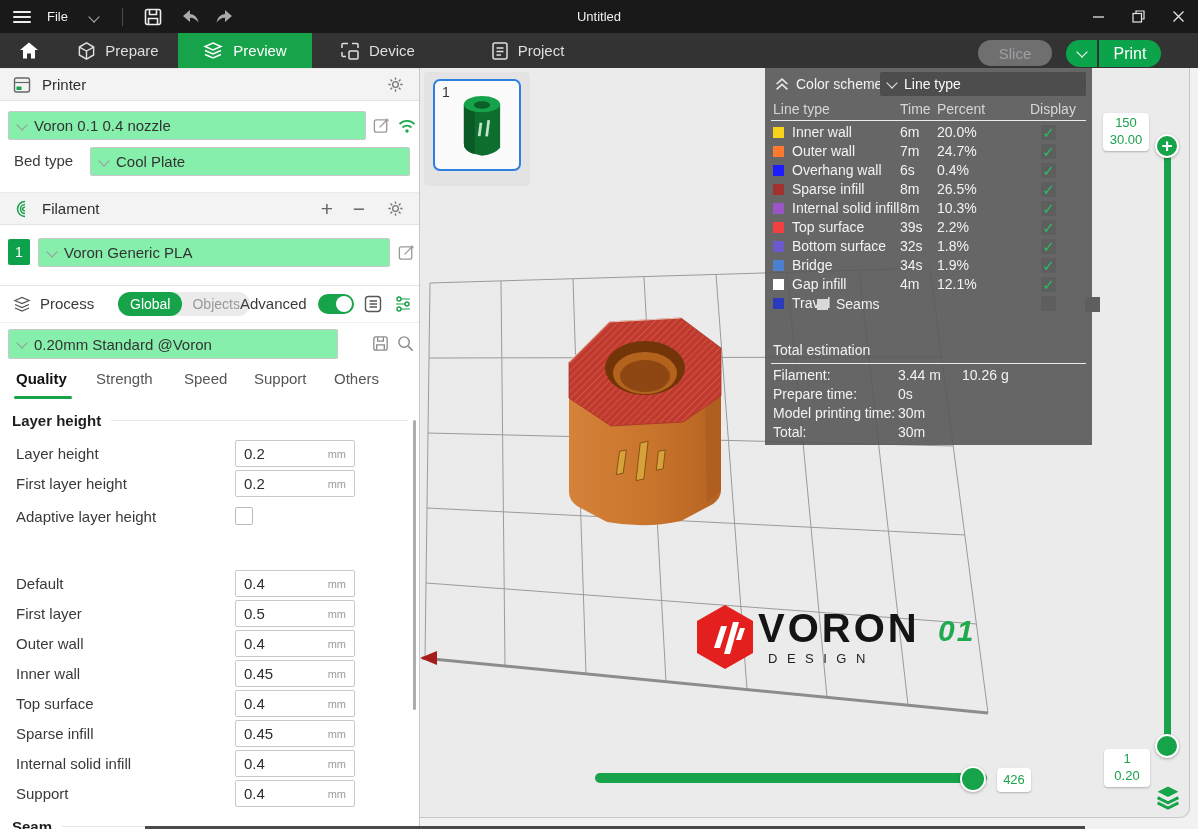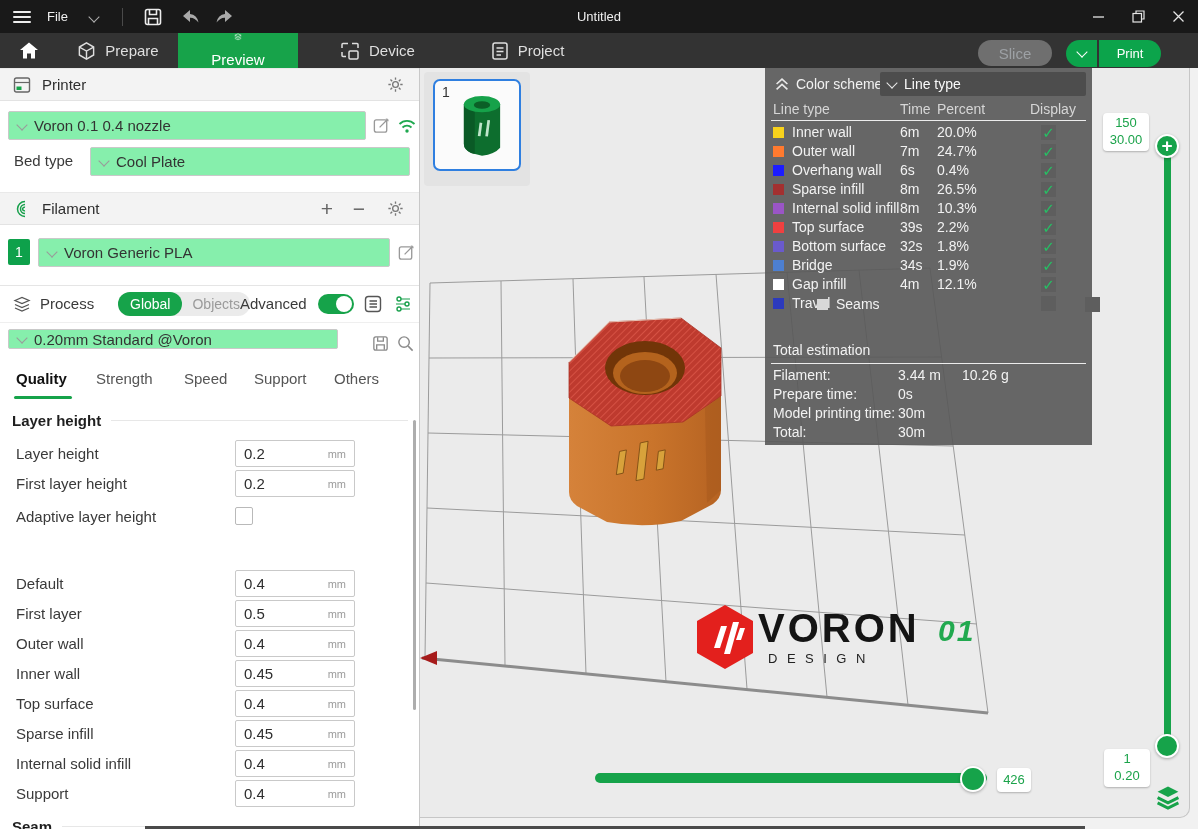--- a/index.html
+++ b/index.html
@@ -141,21 +141,21 @@
         <path d="M10 1.5 L19 9 H16 V17.5 H12 V12.5 H8 V17.5 H4 V9 H1 Z" fill="#FFFFFF"></path>
       </svg>
     </div>
     <div class="mtab" style="left:68px;width:100px;justify-content:center;">
       <svg width="19" height="20" viewBox="0 0 20 20">
         <path d="M10 1.5 L17.5 5.8 V14.2 L10 18.5 L2.5 14.2 V5.8 Z" fill="none" stroke="#DFDFDF" stroke-width="1.5"></path>
         <path d="M2.5 5.8 L10 10 L17.5 5.8 M10 10 V18.5" fill="none" stroke="#DFDFDF" stroke-width="1.5"></path>
       </svg>
       <span>Prepare</span>
     </div>
-    <div class="mtab active" style="left:178px;width:120px;gap:10px;flex-direction:column;">
+    <div class="mtab active" style="left:178px;width:134px;gap:10px;">
       <svg width="20" height="20" viewBox="0 0 20 20">
         <path d="M10 2 L18 5.5 L10 9 L2 5.5 Z" fill="none" stroke="#FFFFFF" stroke-width="1.4"></path>
         <path d="M2 9.5 L10 13 L18 9.5" fill="none" stroke="#FFFFFF" stroke-width="1.4"></path>
         <path d="M2 13.5 L10 17 L18 13.5" fill="none" stroke="#FFFFFF" stroke-width="1.4"></path>
       </svg>
       <span>Preview</span>
     </div>
     <div class="mtab" style="left:340px;width:110px;justify-content:flex-start;">
       <svg width="20" height="20" viewBox="0 0 20 20">
         <path d="M2 7 V3.5 Q2 2.5 3 2.5 H8" fill="none" stroke="#DFDFDF" stroke-width="1.5"></path>
@@ -170,21 +170,21 @@
         <rect x="2" y="2" width="14" height="16" rx="2" fill="none" stroke="#DFDFDF" stroke-width="1.5"></rect>
         <path d="M5.5 7 H12.5 M5.5 10.5 H12.5 M5.5 14 H10" stroke="#DFDFDF" stroke-width="1.4"></path>
       </svg>
       <span>Project</span>
     </div>
     <div class="pillbtn" style="left:978px;top:7px;width:74px;height:26px;background:#6F6F6F;color:#9DA1A5;">Slice</div>
     <div style="position:absolute;left:1066px;top:7px;height:27px;display:flex;gap:2px;">
       <div style="width:31px;height:27px;background:#0CA44B;border-radius:14px 0 0 14px;display:flex;align-items:center;justify-content:center;">
         <span class="chev" style="border-color:#fff;margin-top:-3px;"></span>
       </div>
-      <div style="width:62px;height:27px;background:#0CA44B;border-radius:0 14px 14px 0;display:flex;align-items:center;justify-content:center;color:#fff;font-size:13px;">Print</div>
+      <div style="width:62px;height:27px;background:#0CA44B;border-radius:0 14px 14px 0;display:flex;align-items:center;justify-content:center;color:#fff;font-size:16px;">Print</div>
     </div>
   </div>
 
   <div class="leftpanel">
 
     <div class="hdrrow" style="top:0;">
       <svg width="20" height="20" viewBox="0 0 20 20" style="margin-left:12px;">
         <rect x="2.5" y="3" width="15" height="14" rx="2" fill="none" stroke="#666" stroke-width="1.4"></rect>
         <path d="M2.5 7.5 H17.5" stroke="#666" stroke-width="1.2"></path>
         <rect x="4.5" y="11.5" width="5" height="3.5" fill="#16A34A"></rect>
@@ -258,21 +258,21 @@
         <path d="M6.5 7 H14 M6.5 10 H14 M6.5 13 H14" stroke="#555" stroke-width="1.3"></path>
       </svg>
       <svg width="18" height="20" viewBox="0 0 18 20" style="position:absolute;left:394px;top:8px;">
         <circle cx="5" cy="5" r="2" fill="none" stroke="#18A04C" stroke-width="1.4"></circle>
         <circle cx="13" cy="10" r="2" fill="none" stroke="#18A04C" stroke-width="1.4"></circle>
         <circle cx="5" cy="15" r="2" fill="none" stroke="#18A04C" stroke-width="1.4"></circle>
         <path d="M7 5 H16 M2 10 H11 M7 15 H16" stroke="#18A04C" stroke-width="1.2"></path>
       </svg>
     </div>
 
-    <div class="sel" style="left:8px;top:261px;width:330px;height:20px;">
+    <div class="sel" style="left:8px;top:261px;width:330px;height:30px;">
       <span class="chev"></span>
       <span>0.20mm Standard @Voron</span>
     </div>
     <svg width="19" height="19" viewBox="0 0 20 20" style="position:absolute;left:371px;top:266px;">
       <rect x="3" y="3" width="14" height="14" rx="2" fill="none" stroke="#8a8a8a" stroke-width="1.4"></rect>
       <path d="M7 3.5 v4 h6 v-4" fill="none" stroke="#8a8a8a" stroke-width="1.4"></path>
       <path d="M6 16.5 v-5 h8 v5" fill="none" stroke="#8a8a8a" stroke-width="1.4"></path>
     </svg>
     <svg width="19" height="19" viewBox="0 0 20 20" style="position:absolute;left:396px;top:266px;">
       <circle cx="8.5" cy="8.5" r="5.5" fill="none" stroke="#8a8a8a" stroke-width="1.5"></circle>

